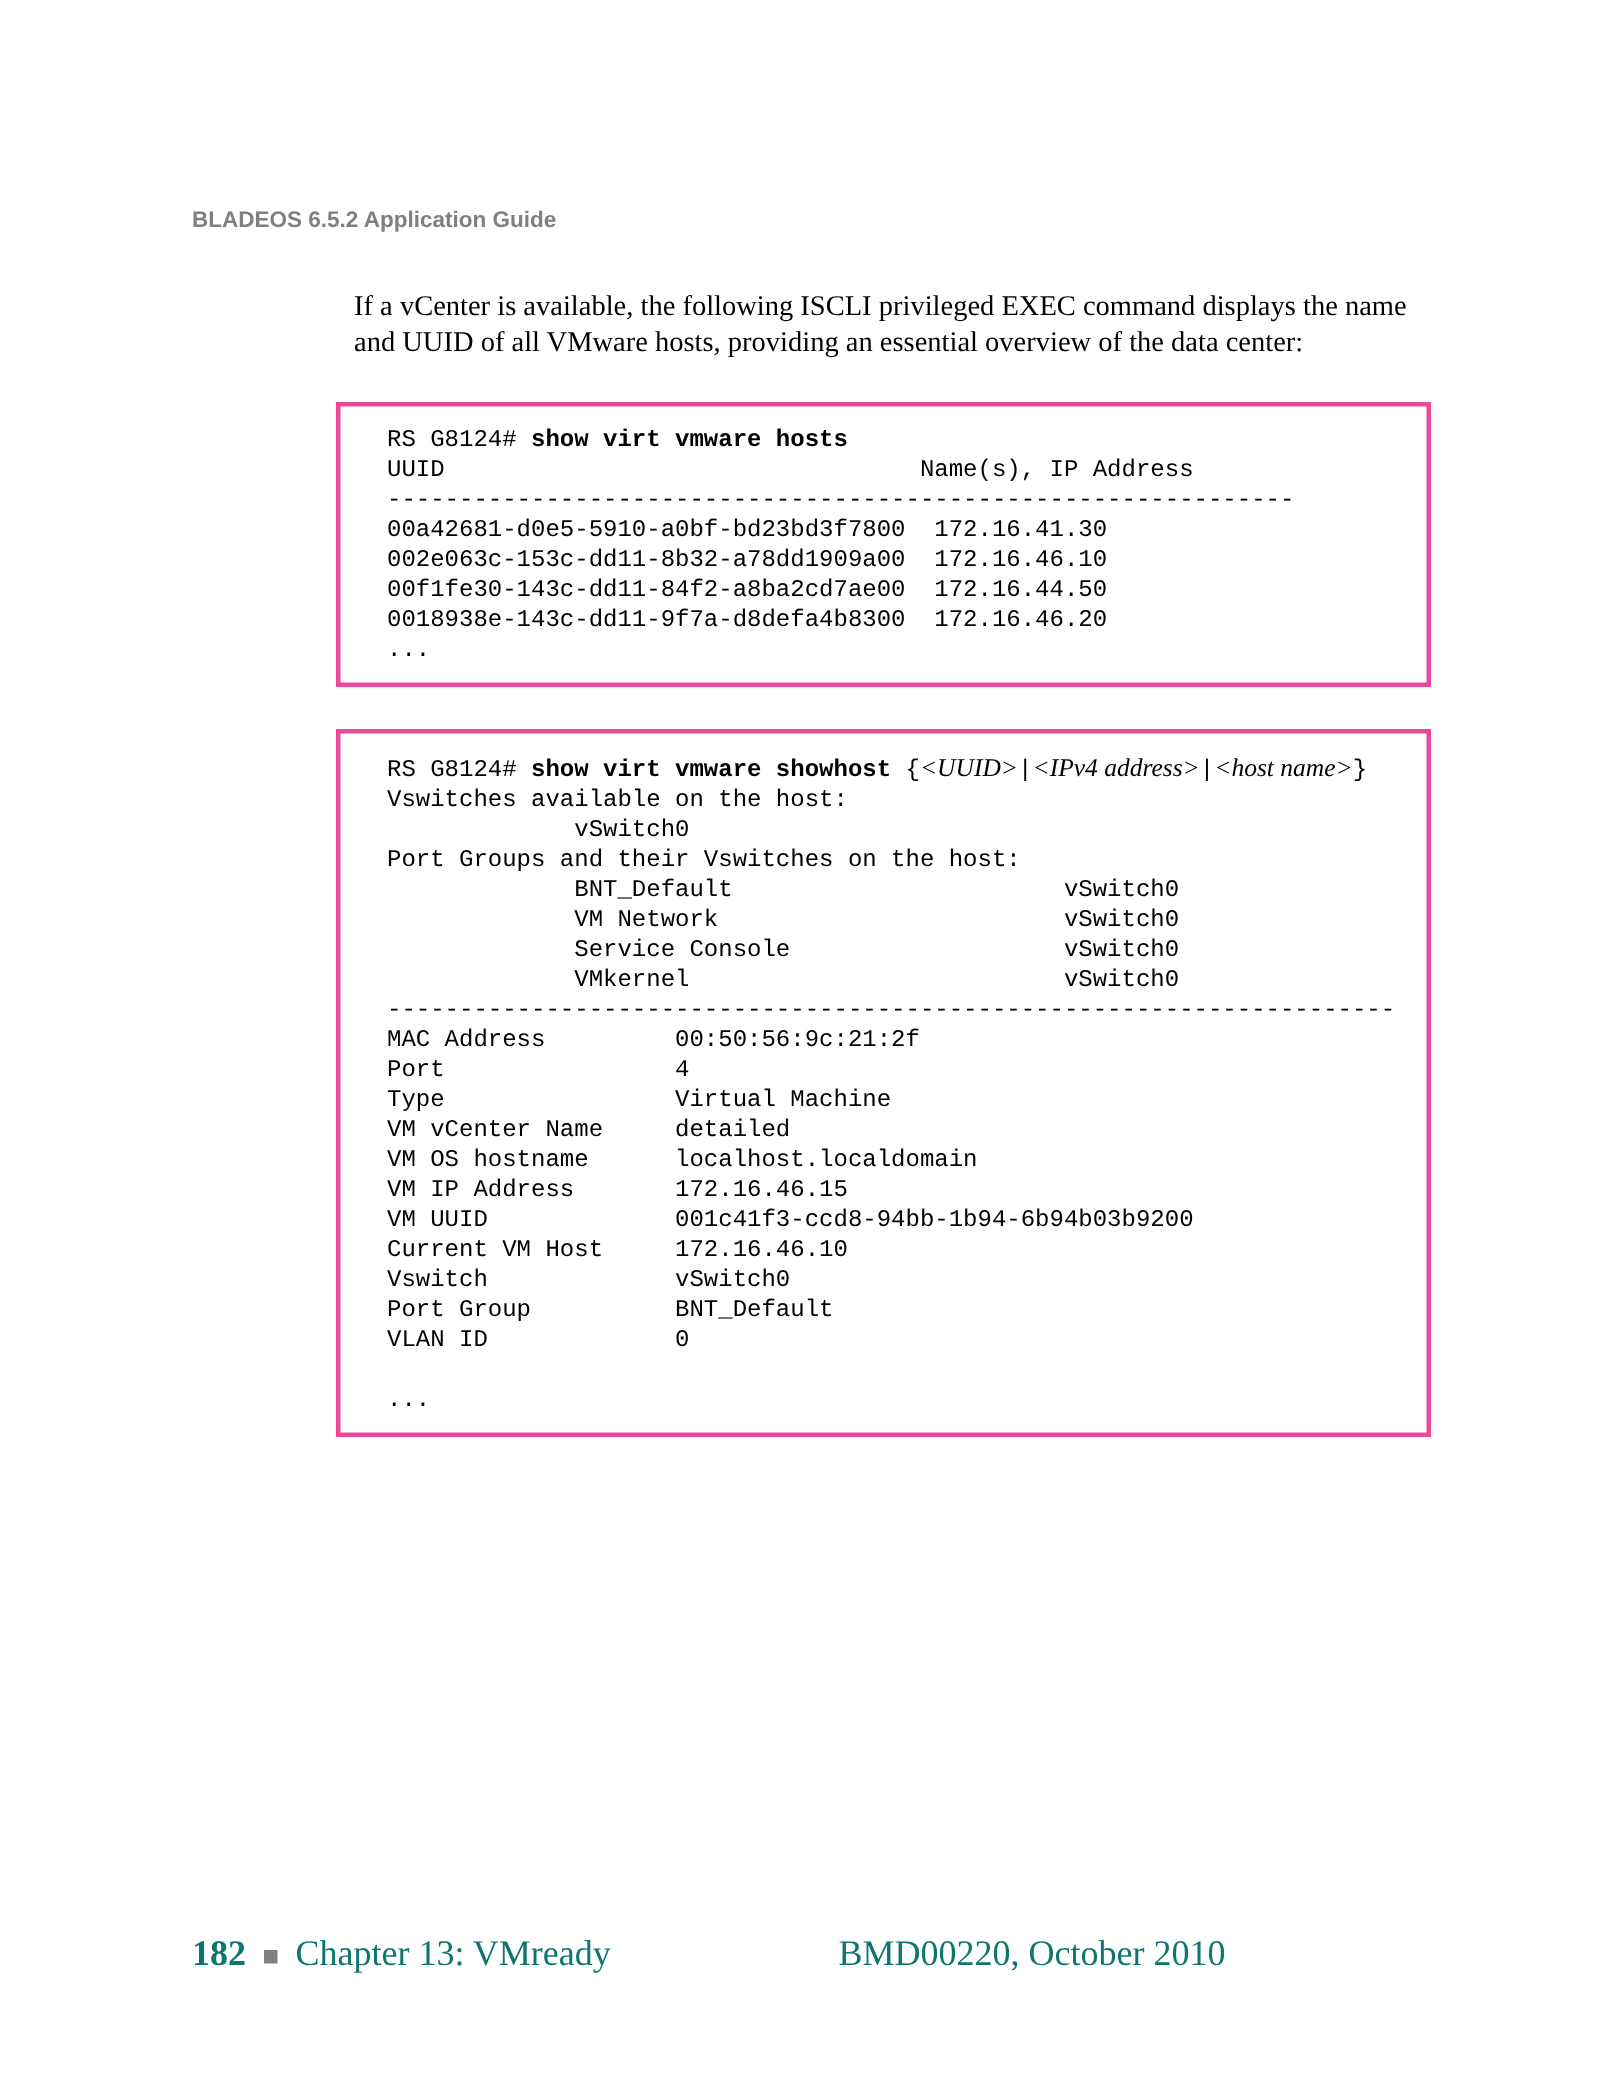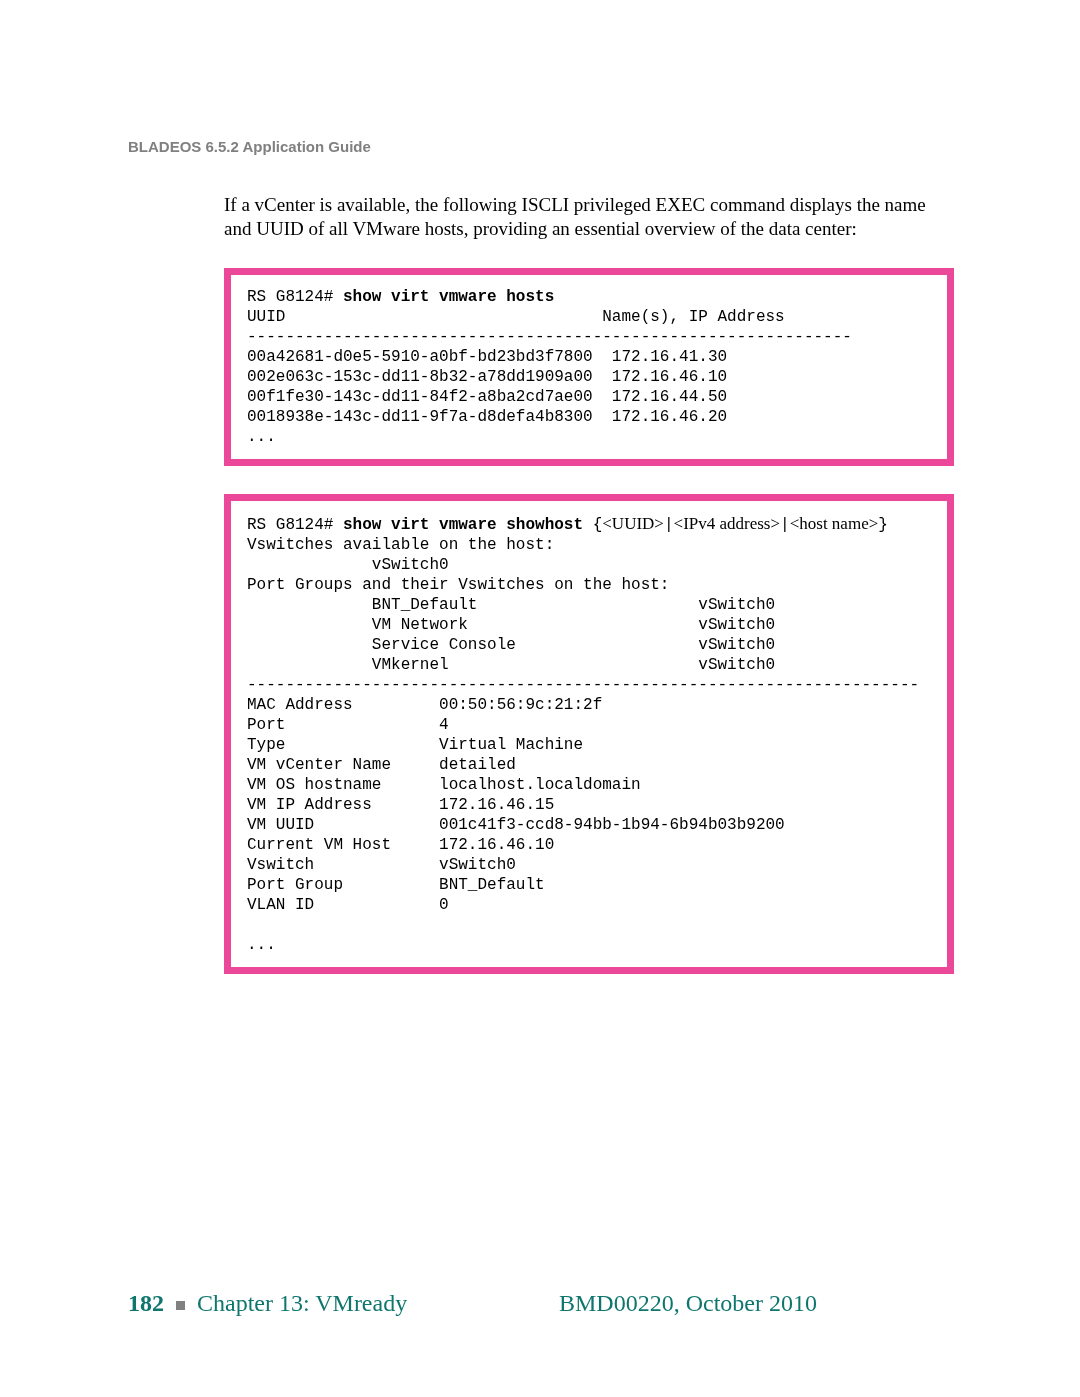--- a/index.html
+++ b/index.html
@@ -30,37 +30,38 @@
   .section-title {
     font-family: Arial, Helvetica, sans-serif;
     font-style: italic;
     font-size: 20px;
     color: #3a6aa8;
     margin: 0 0 18px 0;
   }
   .para {
     font-size: 19px;
     line-height: 1.28;
-    margin: 0 0 26px 0;
+    margin: 0 0 26px 12px;
   }
   .code-box {
-    border: 7px solid #ec4899;
-    padding: 12px 16px;
+    border: 3px solid #ec4899;
+    padding: 12px 31px;
     font-family: "Courier New", Courier, monospace;
     font-size: 16px;
     line-height: 1.25;
     white-space: pre;
     margin-bottom: 28px;
     overflow: hidden;
   }
   .code-box .bold {
     font-weight: bold;
   }
   .code-box .ital {
     font-family: "Times New Roman", Times, serif;
+    font-style: italic;
     font-size: 17px;
   }
   .footer {
     position: absolute;
     left: 128px;
     right: 128px;
     bottom: 80px;
     display: flex;
     justify-content: space-between;
     font-size: 24px;

